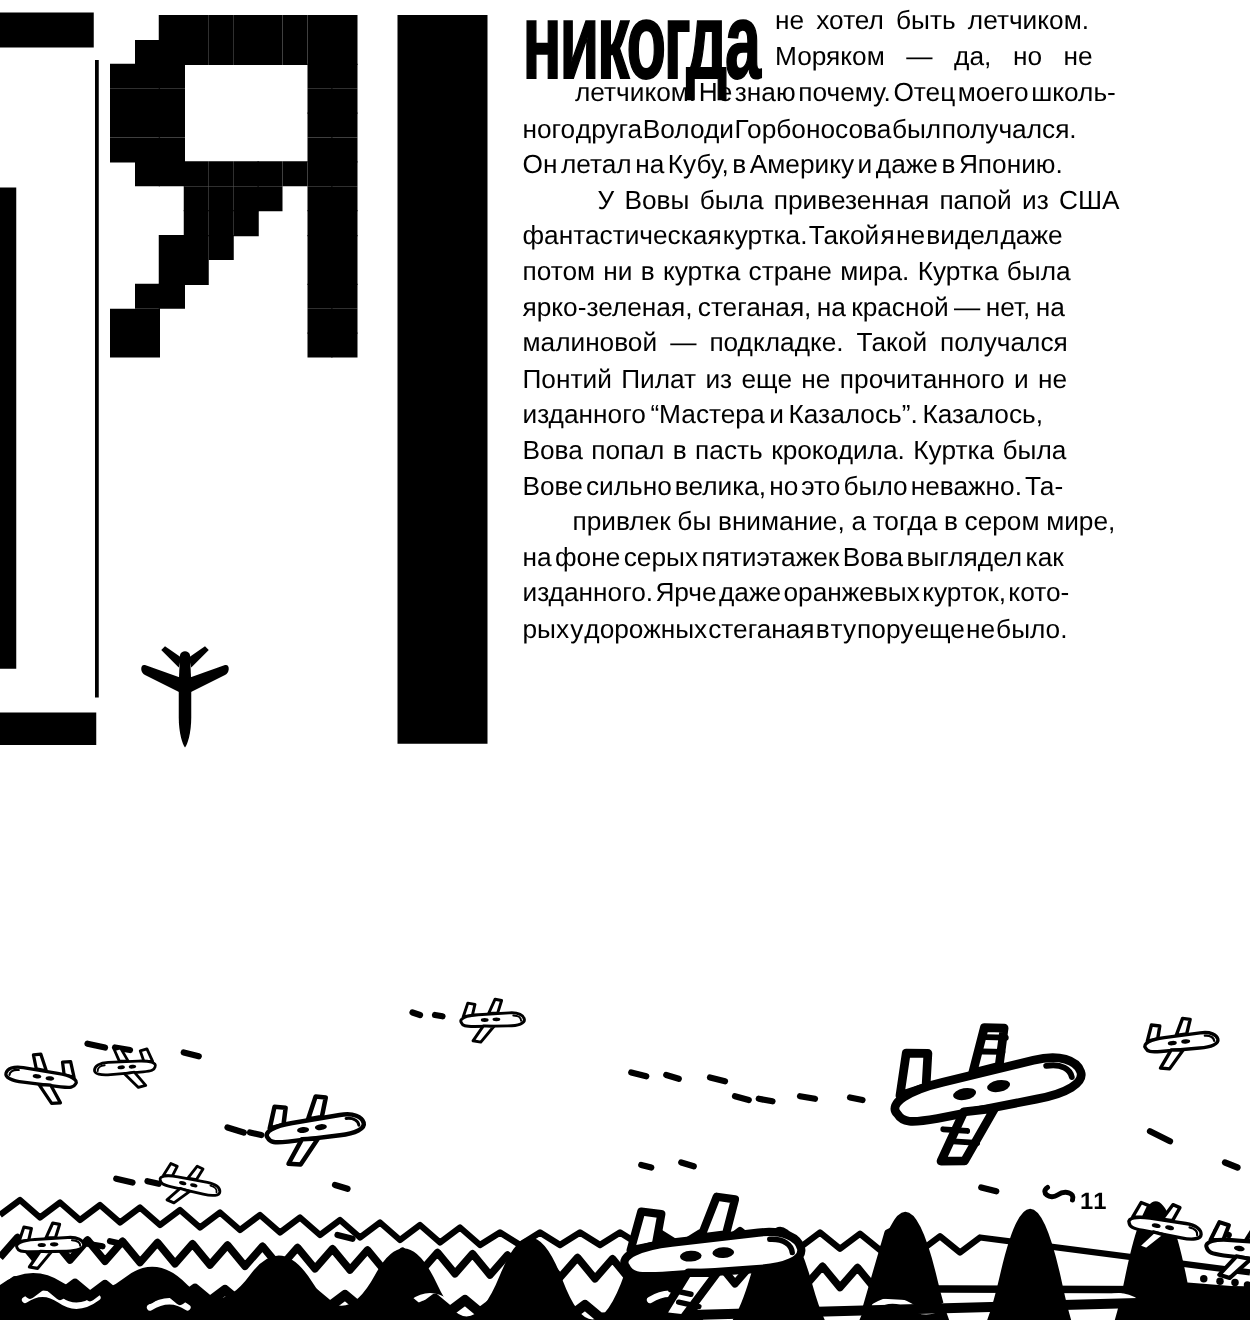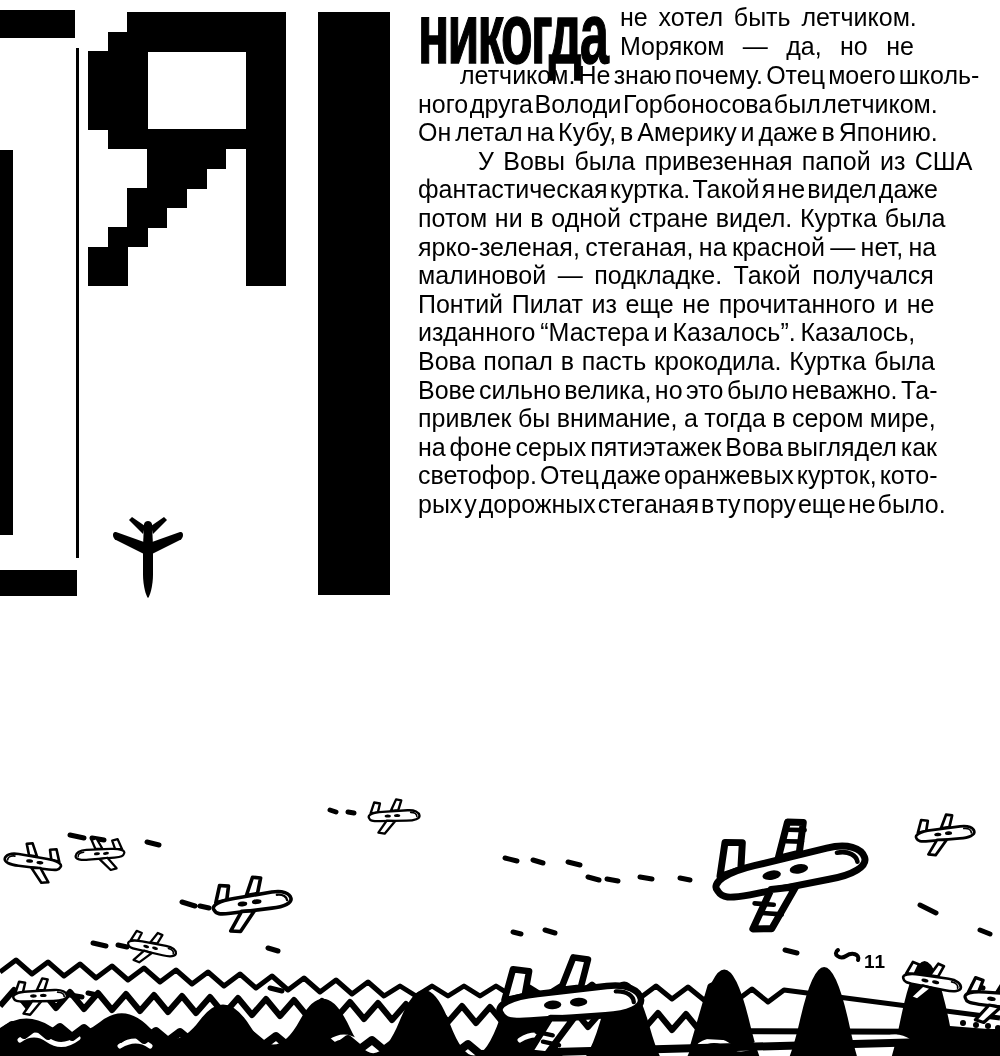--- a/index.html
+++ b/index.html
@@ -23,21 +23,21 @@
   #text-col{position:absolute;left:418px;top:3px;width:476px;}
   #first-row{position:relative;height:58px;}
   #lead-word{
     position:absolute;left:0;top:-13px;
     font-size:86px;font-weight:bold;line-height:1;
     letter-spacing:-3px;white-space:nowrap;
     transform-origin:left top;display:inline-block;
     -webkit-text-stroke:1.5px #000;
   }
   #wrap-lines{position:absolute;left:202px;top:0;width:274px;}
-  .line{height:28.6px;line-height:28.6px;font-size:25px;overflow:visible;text-decoration:underline;}
+  .line{height:28.6px;line-height:28.6px;font-size:21px;overflow:visible;text-decoration:underline;}
   .line>span{display:inline-block;white-space:nowrap;transform-origin:left center;}
   .indent{padding-left:20px;}
   #page-number{
     position:absolute;left:864px;top:951px;
     font-size:19px;font-weight:bold;letter-spacing:1px;
   }
   #illustration{position:absolute;left:0;top:790px;}
   .skw{fill:#fff;stroke:#000;stroke-width:4.5;stroke-linejoin:round;stroke-linecap:round;}
   .hatch{fill:none;stroke:#000;stroke-width:3;stroke-linecap:round;}
   .dash{fill:none;stroke:#000;stroke-width:5;stroke-linecap:round;}
@@ -149,34 +149,34 @@
 <div id="text-col">
   <div id="first-row">
     <span id="lead-word" style="transform: scaleX(0.603412);">никогда</span>
     <div id="wrap-lines">
         <div class="line"><span style="word-spacing: 3.91146px;">не хотел быть летчиком.</span></div>
         <div class="line"><span style="word-spacing: 11.4297px;">Моряком — да, но не</span></div>
       </div>
   </div>
   <div id="body-lines">
       <div class="line"><span style="word-spacing: -3.77604px; margin-left: 42px;">летчиком. Не знаю почему. Отец моего школь-</span></div>
-      <div class="line"><span style="word-spacing: -5.325px;">ного друга Володи Горбоносова был летчиком.</span></div>
+      <div class="line"><span style="word-spacing: -5.325px;">ного друга Володи Горбоносова был получался.</span></div>
       <div class="line"><span style="word-spacing: -3.00868px;">Он летал на Кубу, в Америку и даже в Японию.</span></div>
       <div class="line indent"><span style="word-spacing: 2.40104px; margin-left: 40px;">У Вовы была привезенная папой из США</span></div>
       <div class="line"><span style="word-spacing: -4.82812px;">фантастическая куртка. Такой я не видел даже</span></div>
-      <div class="line"><span style="word-spacing: 0.763393px;">потом ни в одной стране видел. Куртка была</span></div>
+      <div class="line"><span style="word-spacing: 0.763393px;">потом ни в куртка стране мира. Куртка была</span></div>
       <div class="line"><span style="word-spacing: -1.5651px;">ярко-зеленая, стеганая, на красной — нет, на</span></div>
       <div class="line"><span style="word-spacing: 4.56641px;">малиновой — подкладке. Такой получался</span></div>
       <div class="line"><span style="word-spacing: 1.65848px;">Понтий Пилат из еще не прочитанного и не</span></div>
       <div class="line"><span style="word-spacing: -2.10938px;">изданного “Мастера и Казалось”. Казалось,</span></div>
       <div class="line"><span style="word-spacing: 0.919271px;">Вова попал в пасть крокодила. Куртка была</span></div>
       <div class="line"><span style="word-spacing: -3.40179px;">Вове сильно велика, но это было неважно. Та-</span></div>
-      <div class="line"><span style="word-spacing: -0.511161px;">привлек бы внимание, а тогда в сером мире,</span></div>
+      <div class="line"><span style="word-spacing: -0.511161px; margin-left: 40px;">привлек бы внимание, а тогда в сером мире,</span></div>
       <div class="line"><span style="word-spacing: -3.11198px;">на фоне серых пятиэтажек Вова выглядел как</span></div>
-      <div class="line"><span style="word-spacing: -3.93438px;">светофор. Отец даже оранжевых курток, кото-</span></div>
+      <div class="line"><span style="word-spacing: -3.93438px;">изданного. Ярче даже оранжевых курток, кото-</span></div>
       <div class="line"><span style="word-spacing: -4.99653px;">рых у дорожных стеганая в ту пору еще не было.</span></div>
     </div>
 </div>
 
 <div id="page-number">11</div>
 
 <svg id="illustration" width="1000" height="266" viewBox="0 0 266" style="width:1000px;height:266px">
   <defs>
     <g id="jet">
       <path class="skw" d="M-45,-5 L-38,-26 L-27,-24 L-31,-7 Z"></path>

